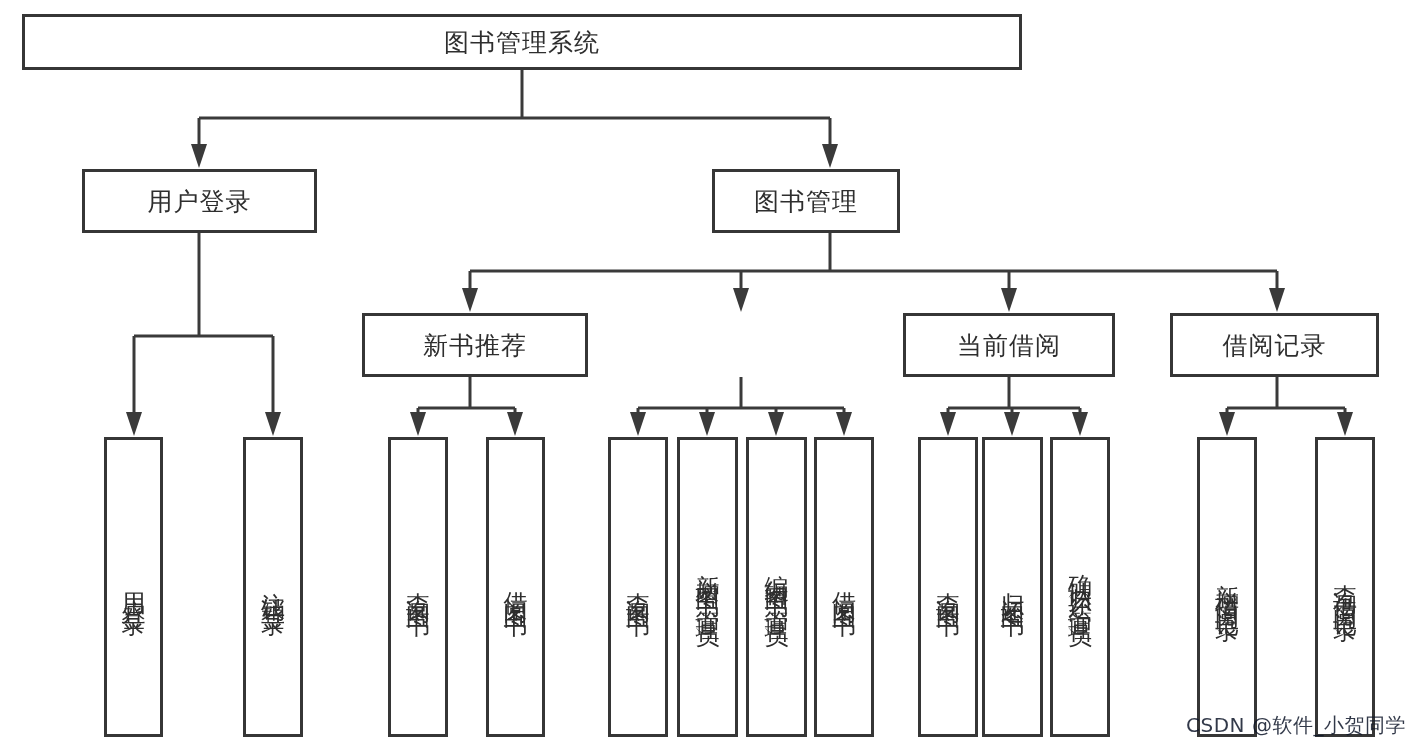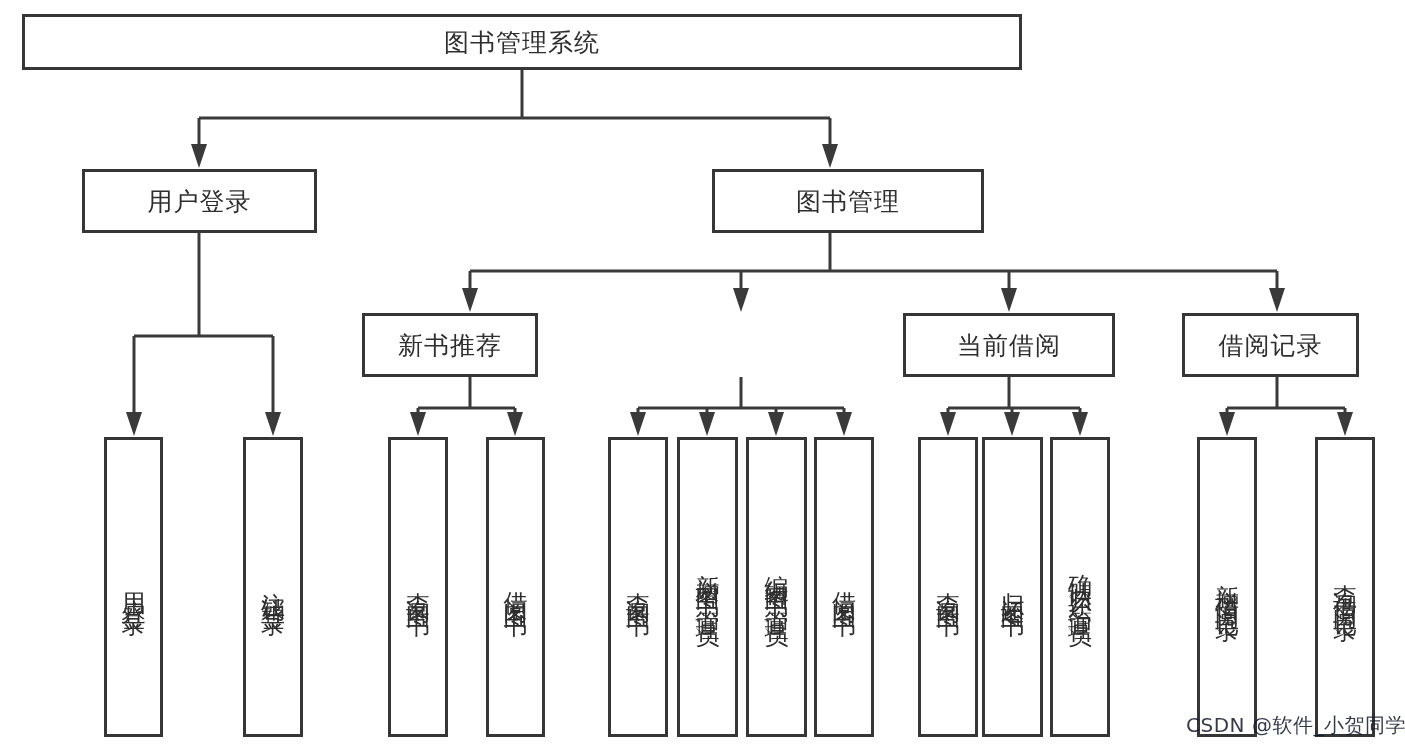--- a/index.html
+++ b/index.html
@@ -109,30 +109,30 @@
       <polygon points="1219,412 1235,412 1227,436" fill="#3a3a3a"></polygon>
       <line x1="1345" y1="408" x2="1345" y2="420" stroke="#3a3a3a" stroke-width="3"></line>
       <polygon points="1337,412 1353,412 1345,436" fill="#3a3a3a"></polygon>
     </svg>
   <div class="node h" style="left: 22px; top: 14px; width: 1000px; height: 56px; border-color: rgb(54, 54, 54); color: rgb(46, 46, 46);">
       <span class="lbl">图书管理系统</span>
     </div>
     <div class="node h" style="left: 82px; top: 169px; width: 235px; height: 64px; border-color: rgb(54, 54, 54); color: rgb(46, 46, 46);">
       <span class="lbl">用户登录</span>
     </div>
-    <div class="node h" style="left: 712px; top: 169px; width: 272px; height: 64px; border-color: rgb(54, 54, 54); color: rgb(46, 46, 46);">
+    <div class="node h" style="left: 712px; top: 169px; width: 188px; height: 64px; border-color: rgb(54, 54, 54); color: rgb(46, 46, 46);">
       <span class="lbl">图书管理</span>
     </div>
-    <div class="node h" style="left: 362px; top: 313px; width: 176px; height: 64px; border-color: rgb(54, 54, 54); color: rgb(46, 46, 46);">
+    <div class="node h" style="left: 362px; top: 313px; width: 226px; height: 64px; border-color: rgb(54, 54, 54); color: rgb(46, 46, 46);">
       <span class="lbl">新书推荐</span>
     </div>
     <div class="node h" style="left: 903px; top: 313px; width: 212px; height: 64px; border-color: rgb(54, 54, 54); color: rgb(46, 46, 46); justify-content: center;">
       <span class="lbl">当前借阅</span>
     </div>
-    <div class="node h" style="left: 1170px; top: 313px; width: 177px; height: 64px; border-color: rgb(54, 54, 54); color: rgb(46, 46, 46); margin-left: 12px;">
+    <div class="node h" style="left: 1170px; top: 313px; width: 209px; height: 64px; border-color: rgb(54, 54, 54); color: rgb(46, 46, 46);">
       <span class="lbl">借阅记录</span>
     </div>
     <div class="node v" style="left: 104px; top: 437px; width: 59px; height: 300px; border-color: rgb(54, 54, 54); color: rgb(46, 46, 46);">
       <span class="lbl">用户登录</span>
     </div>
     <div class="node v" style="left: 243px; top: 437px; width: 60px; height: 300px; border-color: rgb(54, 54, 54); color: rgb(46, 46, 46);">
       <span class="lbl">注销登录</span>
     </div>
     <div class="node v" style="left: 388px; top: 437px; width: 60px; height: 300px; border-color: rgb(54, 54, 54); color: rgb(46, 46, 46);">
       <span class="lbl">查询图书</span>

